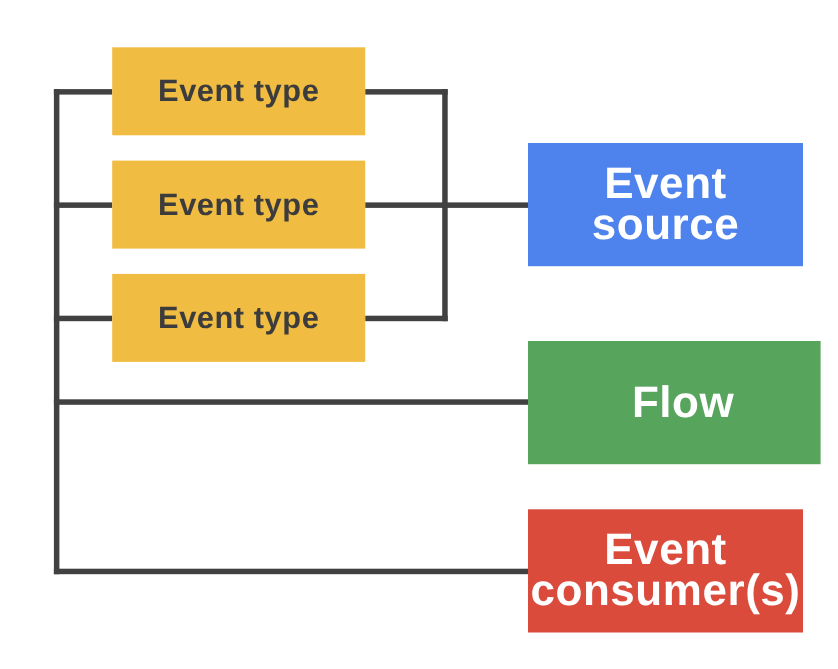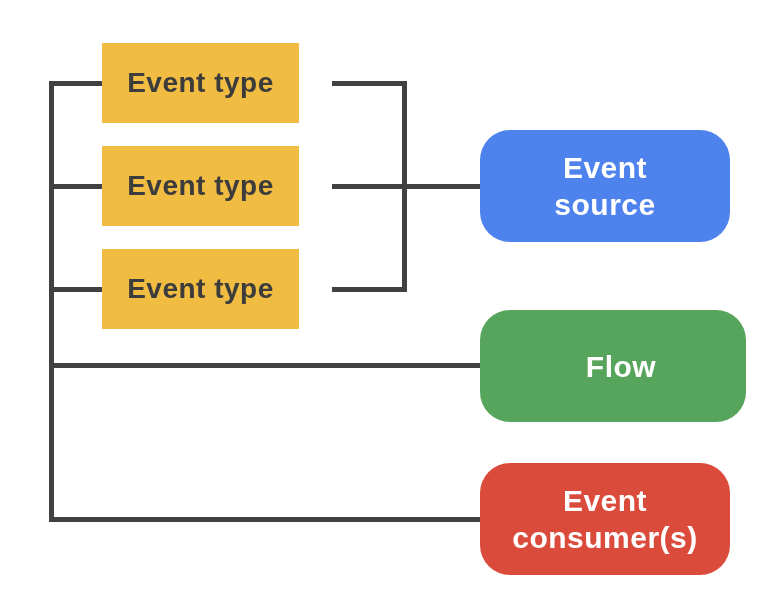--- a/index.html
+++ b/index.html
@@ -24,32 +24,31 @@
     display: flex;
     align-items: center;
     justify-content: center;
     font-weight: bold;
     text-align: center;
   }
   .node .label {
     white-space: pre-line;
   }
   .node-small {
-    width: 197px;
+    width: 230px;
     height: 80px;
     font-size: 28px;
     letter-spacing: 0.5px;
   }
   .node-large {
     width: 250px;
     height: 112px;
-    font-size: 30px;
+    font-size: 40px;
     line-height: 37px;
     letter-spacing: 0.5px;
-    border-radius: 30px;
   }
 </style>
 </head>
 <body>
 
 <div class="canvas">
 
   <div class="connector" style="left: 49px; top: 81px; width: 5px; height: 441px; background-color: rgb(65, 65, 65);"></div>
   <div class="connector" style="left: 402px; top: 81px; width: 5px; height: 211px; background-color: rgb(65, 65, 65);"></div>
 

